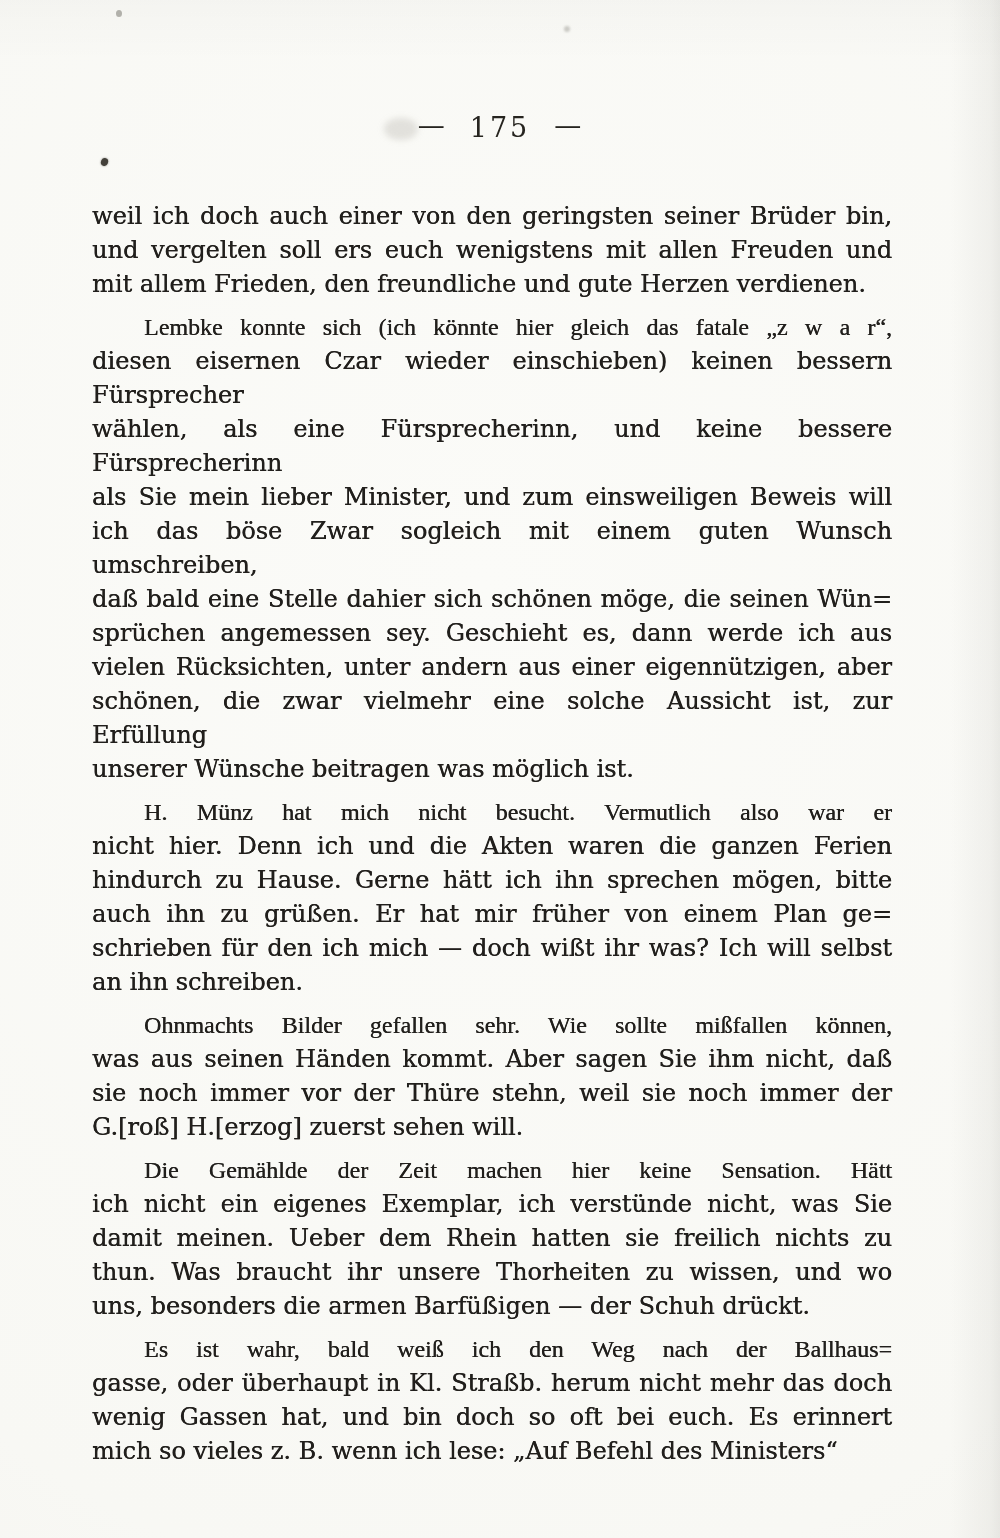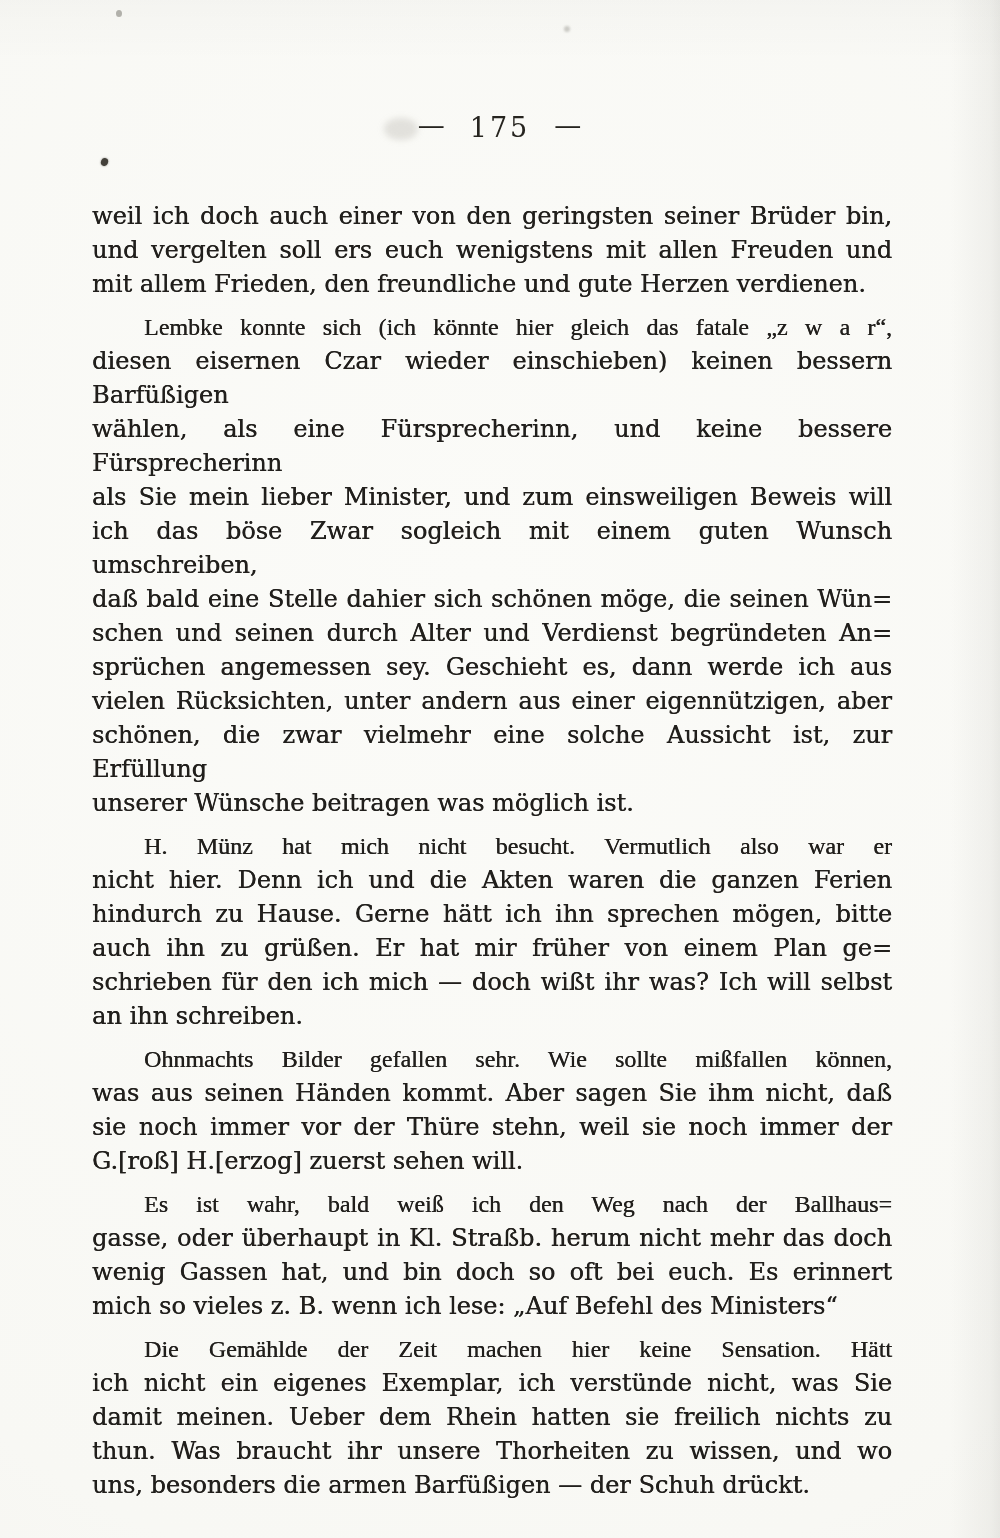--- a/index.html
+++ b/index.html
@@ -110,26 +110,25 @@
   <div class="text-block">
 
     <p class="para">
       <span class="line">weil ich doch auch einer von den geringsten seiner Brüder bin,</span>
       <span class="line">und vergelten soll ers euch wenigstens mit allen Freuden und</span>
       <span class="line last">mit allem Frieden, den freundliche und gute Herzen verdienen.</span>
     </p>
 
     <p class="para indent">
       <span class="line">Lembke konnte sich (ich könnte hier gleich das fatale „z w a r“,</span>
-      <span class="line">diesen eisernen Czar wieder einschieben) keinen bessern Barfüßigen</span>
+      <span class="line">diesen eisernen Czar wieder einschieben) keinen bessern Fürsprecher</span>
       <span class="line">wählen, als eine Fürsprecherinn, und keine bessere Fürsprecherinn</span>
       <span class="line">als Sie mein lieber Minister, und zum einsweiligen Beweis will</span>
       <span class="line">ich das böse Zwar sogleich mit einem guten Wunsch umschreiben,</span>
       <span class="line">daß bald eine Stelle dahier sich schönen möge, die seinen Wün=</span>
-      <span class="line">schen und seinen durch Alter und Verdienst begründeten An=</span>
       <span class="line">sprüchen angemessen sey.  Geschieht es, dann werde ich aus</span>
       <span class="line">vielen Rücksichten, unter andern aus einer eigennützigen, aber</span>
       <span class="line">schönen, die zwar vielmehr eine solche Aussicht ist, zur Erfüllung</span>
       <span class="line last">unserer Wünsche beitragen was möglich ist.</span>
     </p>
 
     <p class="para indent">
       <span class="line">H. Münz hat mich nicht besucht.  Vermutlich also war er</span>
       <span class="line">nicht hier.  Denn ich und die Akten waren die ganzen Ferien</span>
       <span class="line">hindurch zu Hause.  Gerne hätt ich ihn sprechen mögen, bitte</span>
@@ -139,28 +138,28 @@
     </p>
 
     <p class="para indent">
       <span class="line">Ohnmachts Bilder gefallen sehr.  Wie sollte mißfallen können,</span>
       <span class="line">was aus seinen Händen kommt.  Aber sagen Sie ihm nicht, daß</span>
       <span class="line">sie noch immer vor der Thüre stehn, weil sie noch immer der</span>
       <span class="line last">G.[roß] H.[erzog] zuerst sehen will.</span>
     </p>
 
     <p class="para indent">
-      <span class="line">Es ist wahr, bald weiß ich den Weg nach der Ballhaus=</span>
-      <span class="line">gasse, oder überhaupt in Kl. Straßb. herum nicht mehr das doch</span>
-      <span class="line">wenig Gassen hat, und bin doch so oft bei euch.  Es erinnert</span>
-      <span class="line last">mich so vieles z. B. wenn ich lese: „Auf Befehl des Ministers“</span>
-    </p>
-
-    <p class="para indent">
       <span class="line">Die Gemählde der Zeit machen hier keine Sensation.  Hätt</span>
       <span class="line">ich nicht ein eigenes Exemplar, ich verstünde nicht, was Sie</span>
       <span class="line">damit meinen.  Ueber dem Rhein hatten sie freilich nichts zu</span>
       <span class="line">thun.  Was braucht ihr unsere Thorheiten zu wissen, und wo</span>
       <span class="line last">uns, besonders die armen Barfüßigen — der Schuh drückt.</span>
     </p>
 
+    <p class="para indent">
+      <span class="line">Es ist wahr, bald weiß ich den Weg nach der Ballhaus=</span>
+      <span class="line">gasse, oder überhaupt in Kl. Straßb. herum nicht mehr das doch</span>
+      <span class="line">wenig Gassen hat, und bin doch so oft bei euch.  Es erinnert</span>
+      <span class="line last">mich so vieles z. B. wenn ich lese: „Auf Befehl des Ministers“</span>
+    </p>
+
   </div>
 </div>
 
 </body></html>

